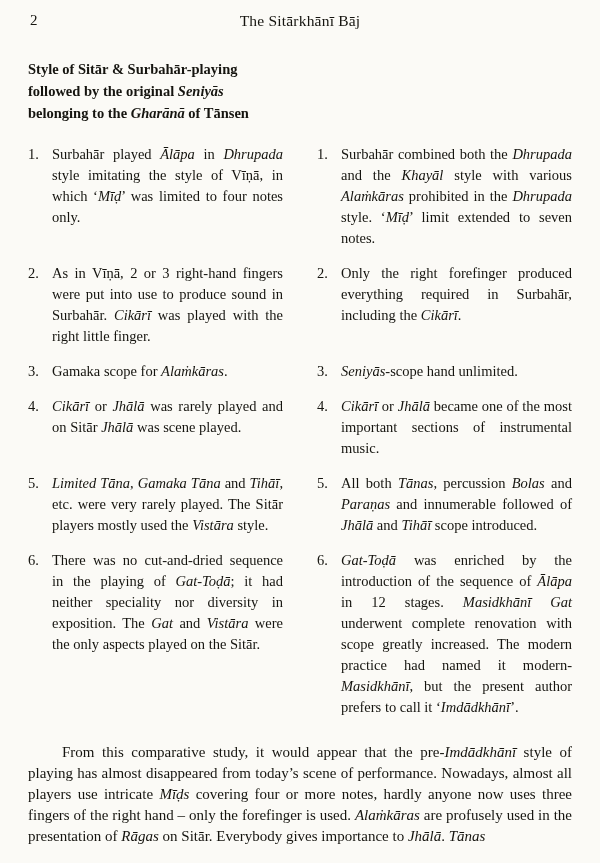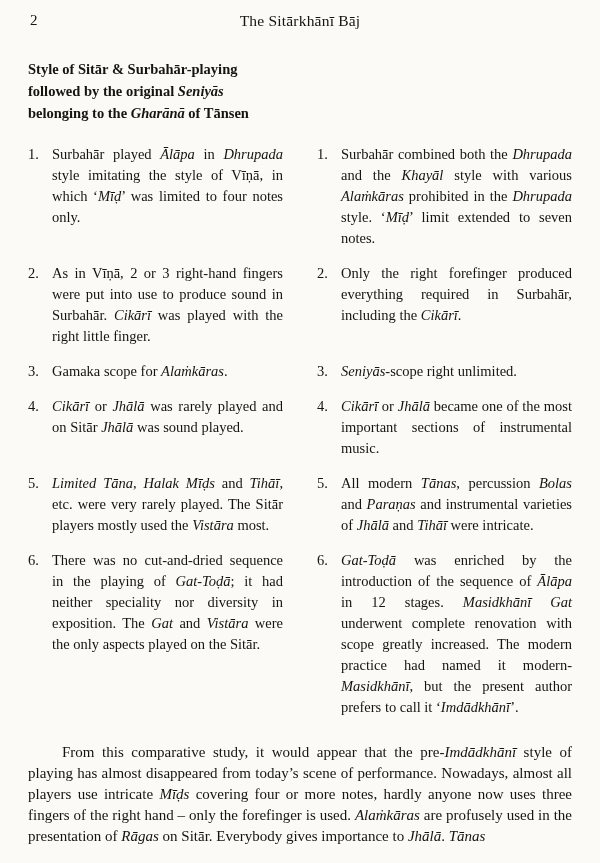--- a/index.html
+++ b/index.html
@@ -107,43 +107,43 @@
     </div>
   </div>
 
   <div class="row">
     <div class="item">
       <span class="num">3.</span>
       <span class="body-text"><span>Gamaka scope for </span><span class="it">Alaṁkāras</span><span>.</span></span>
     </div>
     <div class="item">
       <span class="num">3.</span>
-      <span class="body-text"><span class="it">Seniyās</span><span>-scope right unlimited.</span></span>
+      <span class="body-text"><span class="it">Seniyās</span><span>-scope hand unlimited.</span></span>
     </div>
   </div>
 
   <div class="row">
     <div class="item">
       <span class="num">4.</span>
-      <span class="body-text"><span class="it">Cikārī</span><span> or </span><span class="it">Jhālā</span><span> was rarely played and on Sitār </span><span class="it">Jhālā</span><span> was sound played.</span></span>
+      <span class="body-text"><span class="it">Cikārī</span><span> or </span><span class="it">Jhālā</span><span> was rarely played and on Sitār </span><span class="it">Jhālā</span><span> was scene played.</span></span>
     </div>
     <div class="item">
       <span class="num">4.</span>
       <span class="body-text"><span class="it">Cikārī</span><span> or </span><span class="it">Jhālā</span><span> became one of the most important sections of instrumental music.</span></span>
     </div>
   </div>
 
   <div class="row">
     <div class="item">
       <span class="num">5.</span>
-      <span class="body-text"><span class="it">Limited Tāna</span><span>, </span><span class="it">Halak Mīḍs</span><span> and </span><span class="it">Tihāī</span><span>, etc. were very rarely played. The Sitār players mostly used the </span><span class="it">Vistāra</span><span> most.</span></span>
+      <span class="body-text"><span class="it">Limited Tāna</span><span>, </span><span class="it">Gamaka Tāna</span><span> and </span><span class="it">Tihāī</span><span>, etc. were very rarely played. The Sitār players mostly used the </span><span class="it">Vistāra</span><span> style.</span></span>
     </div>
     <div class="item">
       <span class="num">5.</span>
-      <span class="body-text"><span>All modern </span><span class="it">Tānas</span><span>, percussion </span><span class="it">Bolas</span><span> and </span><span class="it">Paraṇas</span><span> and instrumental varieties of </span><span class="it">Jhālā</span><span> and </span><span class="it">Tihāī</span><span> were intricate.</span></span>
+      <span class="body-text"><span>All both </span><span class="it">Tānas</span><span>, percussion </span><span class="it">Bolas</span><span> and </span><span class="it">Paraṇas</span><span> and innumerable followed of </span><span class="it">Jhālā</span><span> and </span><span class="it">Tihāī</span><span> scope introduced.</span></span>
     </div>
   </div>
 
   <div class="row">
     <div class="item">
       <span class="num">6.</span>
       <span class="body-text"><span>There was no cut-and-dried sequence in the playing of </span><span class="it">Gat-Toḍā</span><span>; it had neither speciality nor diversity in exposition. The </span><span class="it">Gat</span><span> and </span><span class="it">Vistāra</span><span> were the only aspects played on the Sitār.</span></span>
     </div>
     <div class="item">
       <span class="num">6.</span>

